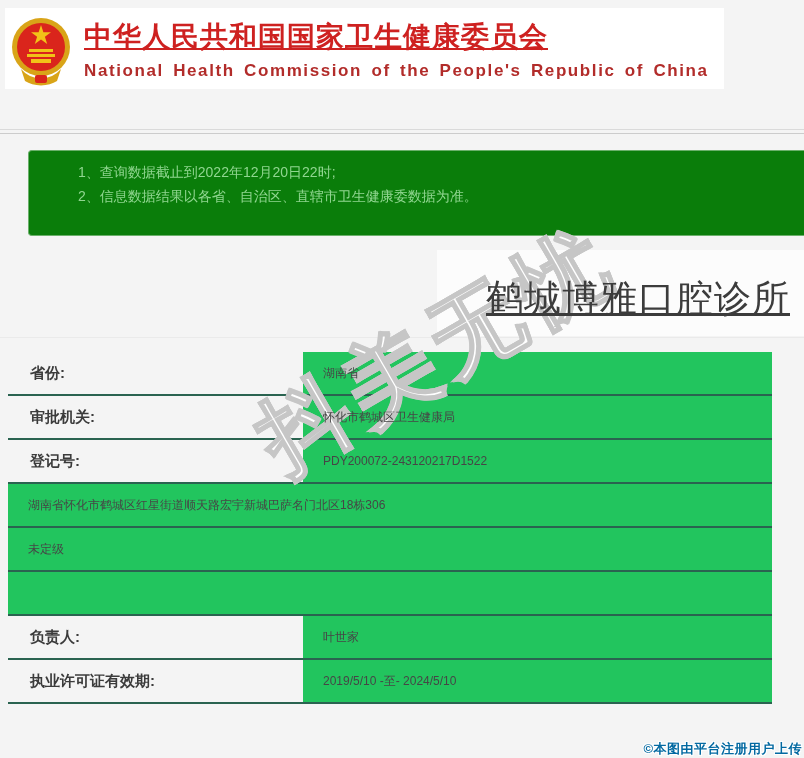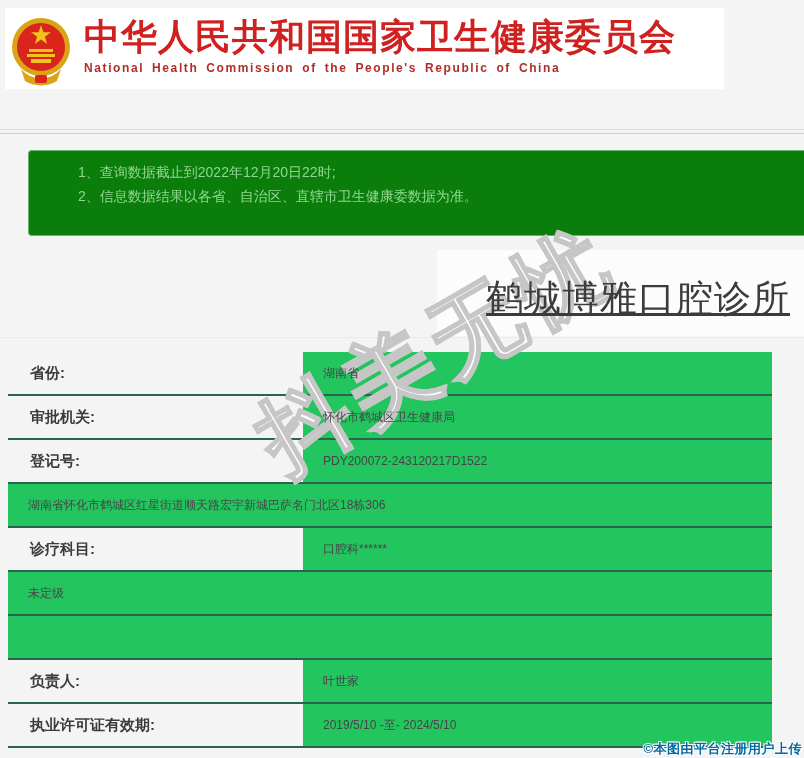--- a/index.html
+++ b/index.html
@@ -12,25 +12,25 @@
   }
 
   
   .header-card {
     position:absolute; left:5px; top:8px; width:719px; height:81px;
     background:#ffffff;
   }
   .emblem { position:absolute; left:6px; top:3px; width:60px; height:76px; }
   .header-titles { position:absolute; left:79px; top:9px; }
   .header-title-cn {
-    font-size:36px; font-weight:bold; color:#ce2120; letter-spacing:1px;
-    line-height:40px; white-space:nowrap;
+    font-size:28px; font-weight:bold; color:#ce2120; letter-spacing:1px;
+    line-height:40px; white-space:nowrap;text-decoration:underline;
   }
   .header-title-en {
-    margin-top:4px; font-size:12px; font-weight:bold; color:#b22c2a;
+    margin-top:4px; font-size:17px; font-weight:bold; color:#b22c2a;
     letter-spacing:1.6px; word-spacing:3px; white-space:nowrap;
   }
 
   
   .top-divider-a { position:absolute; left:0; top:129px; width:804px; height:1px; background:#dadada; }
   .top-divider-b { position:absolute; left:0; top:133px; width:804px; height:1px; background:#cccccc; }
 
   
   .notice-box {
     position:absolute; left:28px; top:150px; width:776px; height:86px;
@@ -142,24 +142,20 @@
       <div class="info-value"><span class="val-text">怀化市鹤城区卫生健康局</span></div>
     </div>
     <div class="info-row">
       <div class="info-label">登记号:</div>
       <div class="info-value"><span class="val-text">PDY200072-243120217D1522</span></div>
     </div>
     <div class="info-row">
       <div class="info-value"><span class="val-text">湖南省怀化市鹤城区红星街道顺天路宏宇新城巴萨名门北区18栋306</span></div>
     </div>
     <div class="info-row">
-      <div class="info-label">诊疗科目:</div>
-      <div class="info-value"><span class="val-text">口腔科******</span></div>
-    </div>
-    <div class="info-row">
       <div class="info-value"><span class="val-text">未定级</span></div>
     </div>
     <div class="info-row">
       <div class="info-value"><span class="val-text"></span></div>
     </div>
     <div class="info-row">
       <div class="info-label">负责人:</div>
       <div class="info-value"><span class="val-text">叶世家</span></div>
     </div>
     <div class="info-row">

